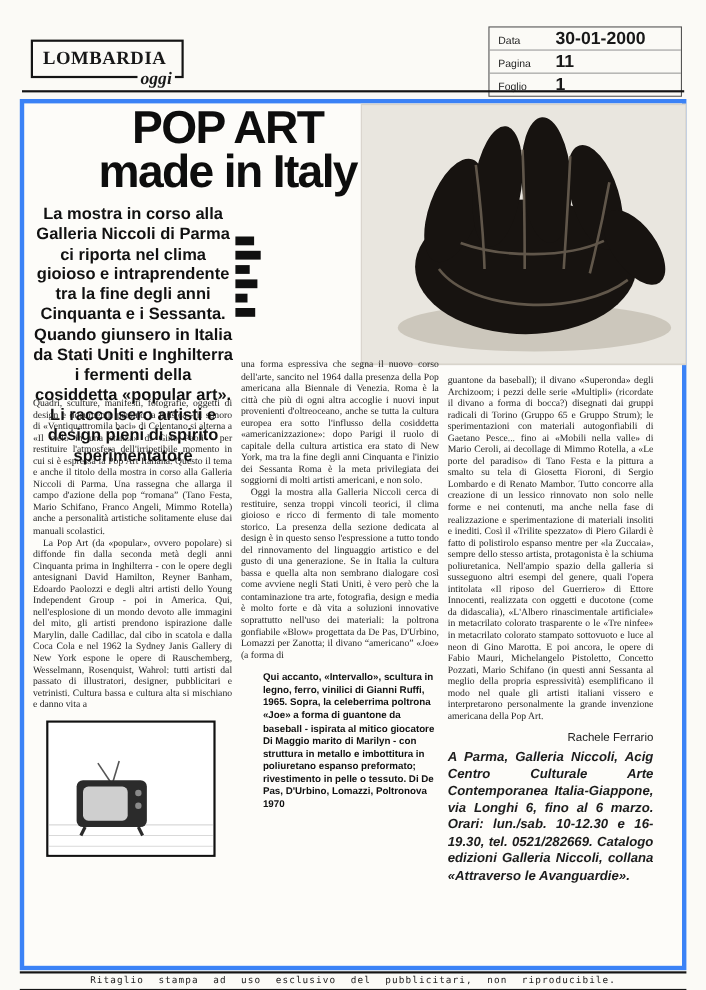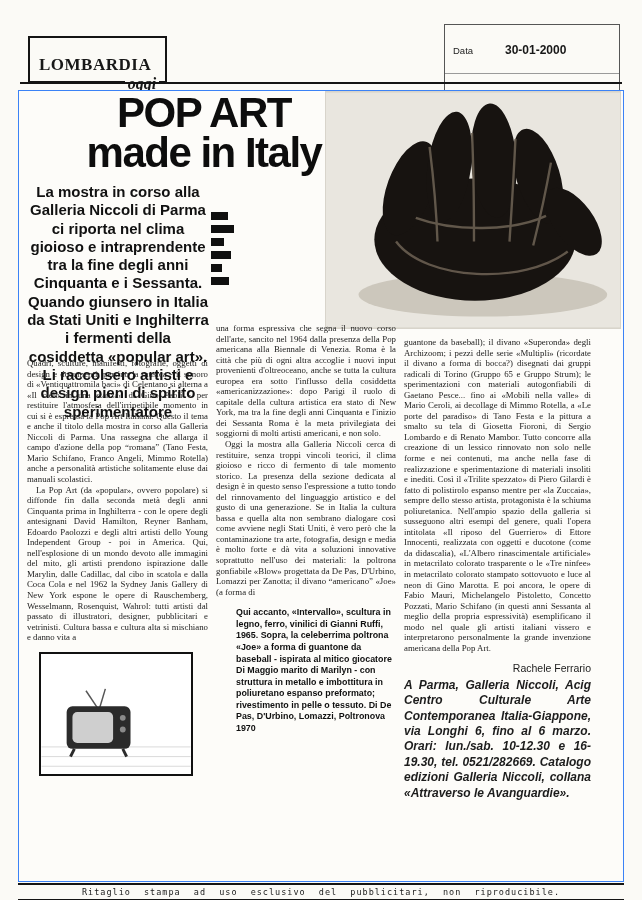--- a/index.html
+++ b/index.html
@@ -9,47 +9,47 @@
     background:#fbfaf6;
     font-family:"Liberation Sans", sans-serif;
     color:#181818;
     overflow:hidden;
   }
 
   
   .logo-box {
     position:absolute; left:28px; top:36px;
     border:2px solid #141414;
-    padding:17px 14px 6px 9px;
+    padding:5px 14px 6px 9px;
     background:#fbfaf6;
   }
   .logo-name {
     font-family:"Liberation Serif", serif;
     font-weight:bold; font-size:17px; letter-spacing:.5px;
   }
   .logo-oggi {
     position:absolute; right:6px; bottom:-11px;
     font-family:"Liberation Serif", serif;
     font-style:italic; font-weight:bold; font-size:16px;
     background:#fbfaf6; padding:0 3px; line-height:1;
   }
   .meta-box {
     position:absolute; right:22px; top:24px; width:176px;
     border:1px solid #555; background:#fbfaf6;
   }
-  .meta-row { display:flex; align-items:baseline; padding:2px 8px 16px; border-bottom:1px solid #9a9a9a; }
+  .meta-row { display:flex; align-items:baseline; padding:2px 8px 0; border-bottom:1px solid #9a9a9a; }
   .meta-row:last-child { border-bottom:none; }
   .meta-label { width:52px; font-size:9.5px; color:#222; }
-  .meta-value { font-weight:bold; font-size:12px;margin-top:16px; }
+  .meta-value { font-weight:bold; font-size:16px; }
   .header-rule { position:absolute; left:20px; right:20px; top:82px; height:2px; background:#141414; }
 
   
   .article {
     position:absolute; left:18px; top:90px; width:606px; height:792px;
-    border:1px solid #3b82f6; background:#fdfcf9;
+    border:4px solid #3b82f6; background:#fdfcf9;
   }
   .title {
     position:absolute; left:35px; top:2px; width:300px;
     text-align:center; font-weight:bold; font-size:42px;
     line-height:.95; letter-spacing:-1.5px; color:#0d0d0d;
   }
   .photo-glove {
     position:absolute; left:306px; top:0; width:296px; height:238px;
   }
   .photo-glove svg { width:100%; height:100%; display:block; }

